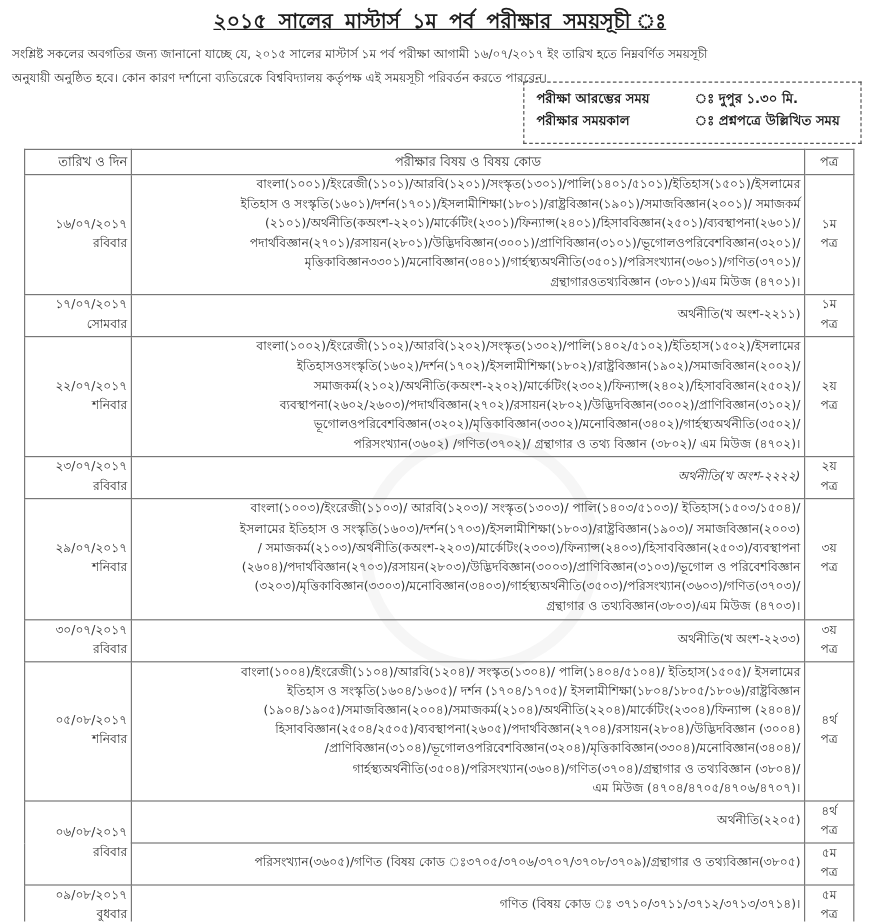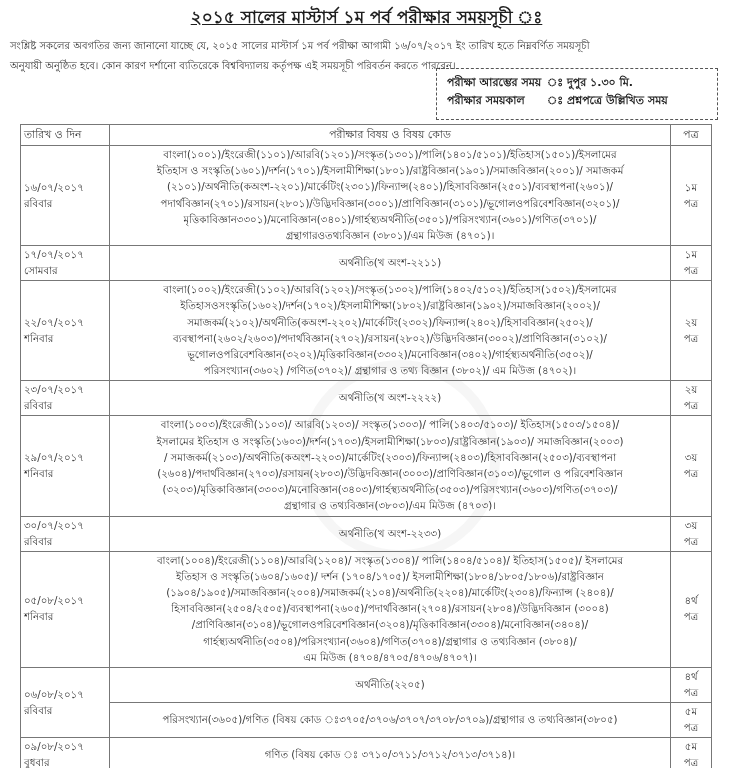--- a/index.html
+++ b/index.html
@@ -1,32 +1,32 @@
 <!DOCTYPE html>
 <html><head>
 <meta charset="utf-8">
 <style>
   html,body{margin:0;padding:0;background:#ffffff;}
   body{width:733px;height:768px;overflow:hidden;position:relative;
        font-family:"DejaVu Sans",sans-serif;color:#2a2a2a;}
   .title{position:absolute;left:0;width:733px;top:4px;text-align:center;
          font-size:17px;font-weight:bold;color:#1e1e1e;}
-  .title span{text-decoration:underline;}
+  .title span{text-decoration:underline;font-family:Liberation Mono, monospace;}
   .notice{position:absolute;left:10px;top:36px;width:715px;font-size:10px;line-height:20px;color:#333;}
   .timebox{position:absolute;left:436px;top:68px;width:282px;height:52px;
            border:1px dashed #555;box-sizing:border-box;padding:5px 0 0 10px;
            font-size:11px;font-weight:bold;line-height:18px;color:#222;}
-  .timebox .row{display:flex;}
+  .timebox .row{display:flex;gap:32px;}
   .timebox .k{width:100px;}
   table.sched{position:absolute;left:20px;top:124px;width:692px;border-collapse:collapse;
               font-size:10.2px;color:#333;table-layout:fixed;}
   table.sched td, table.sched th{border:1px solid #777;padding:1px 3px;vertical-align:middle;}
   table.sched th{font-weight:normal;height:18px;font-size:10.8px;}
-  .c1{width:82px;text-align:left;line-height:16px;margin-left:32px;}
-  .c2{text-align:center;line-height:16.2px;}
+  .c1{width:82px;text-align:right;line-height:16px;margin-left:32px;}
+  .c2{text-align:right;line-height:16.2px;}
   .c3{width:34px;text-align:center;line-height:16px;margin-left:40px;}
   .watermark{position:absolute;left:300px;top:360px;width:180px;height:180px;border-radius:50%;
              border:10px solid rgba(180,180,180,0.12);pointer-events:none;}
 </style>
 </head>
 <body>
 
 <div class="title"><span>২০১৫ সালের মাস্টার্স ১ম পর্ব পরীক্ষার সময়সূচী ঃ</span></div>
 
 <div class="notice">
@@ -103,21 +103,21 @@
         <td class="c3">
           <div>২য়</div>
           <div>পত্র</div>
         </td>
       </tr>
       <tr>
         <td class="c1">
           <div>২৩/০৭/২০১৭</div>
           <div>রবিবার</div>
         </td>
-        <td class="c2" style="height: 30px;">
+        <td class="c2" style="height: 30px; font-style: italic;">
           <div>অর্থনীতি(খ অংশ-২২২২)</div>
         </td>
         <td class="c3">
           <div>২য়</div>
           <div>পত্র</div>
         </td>
       </tr>
       <tr>
         <td class="c1">
           <div>২৯/০৭/২০১৭</div>

